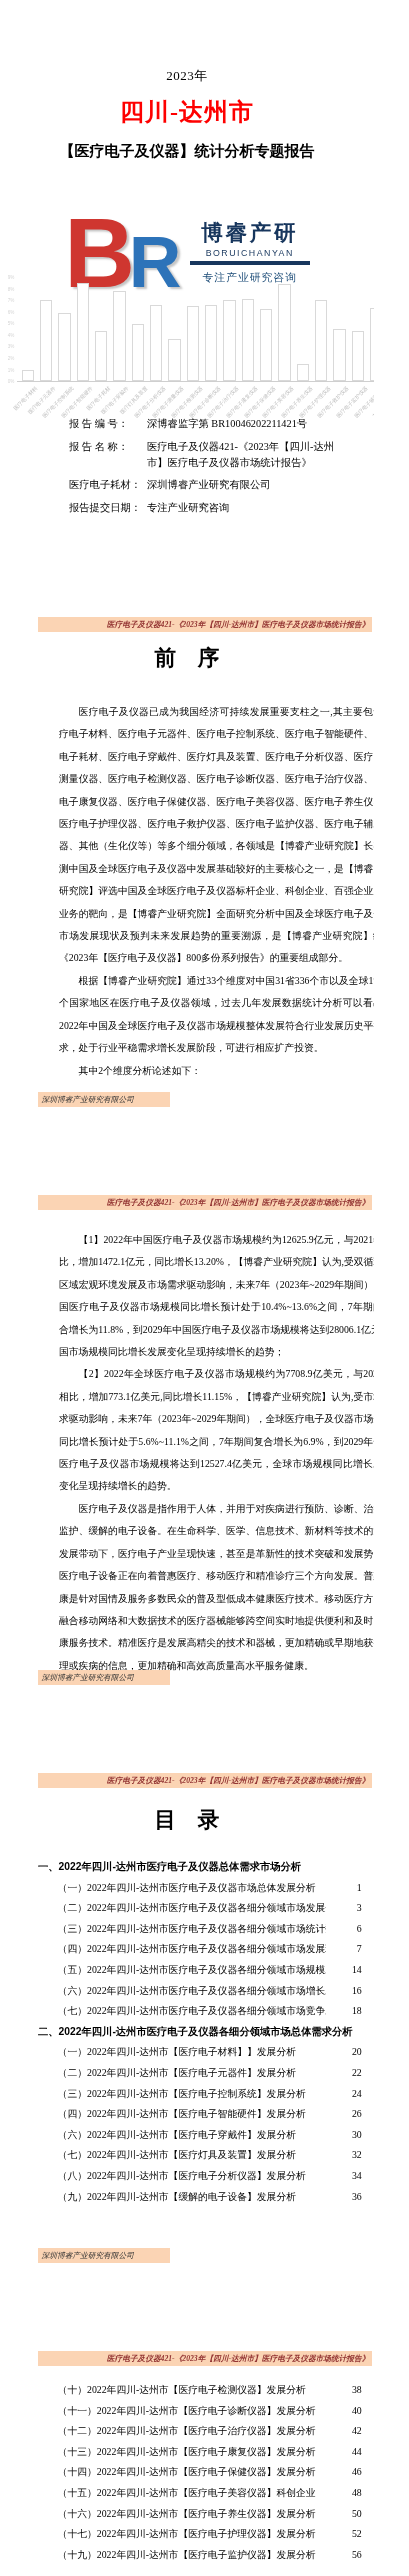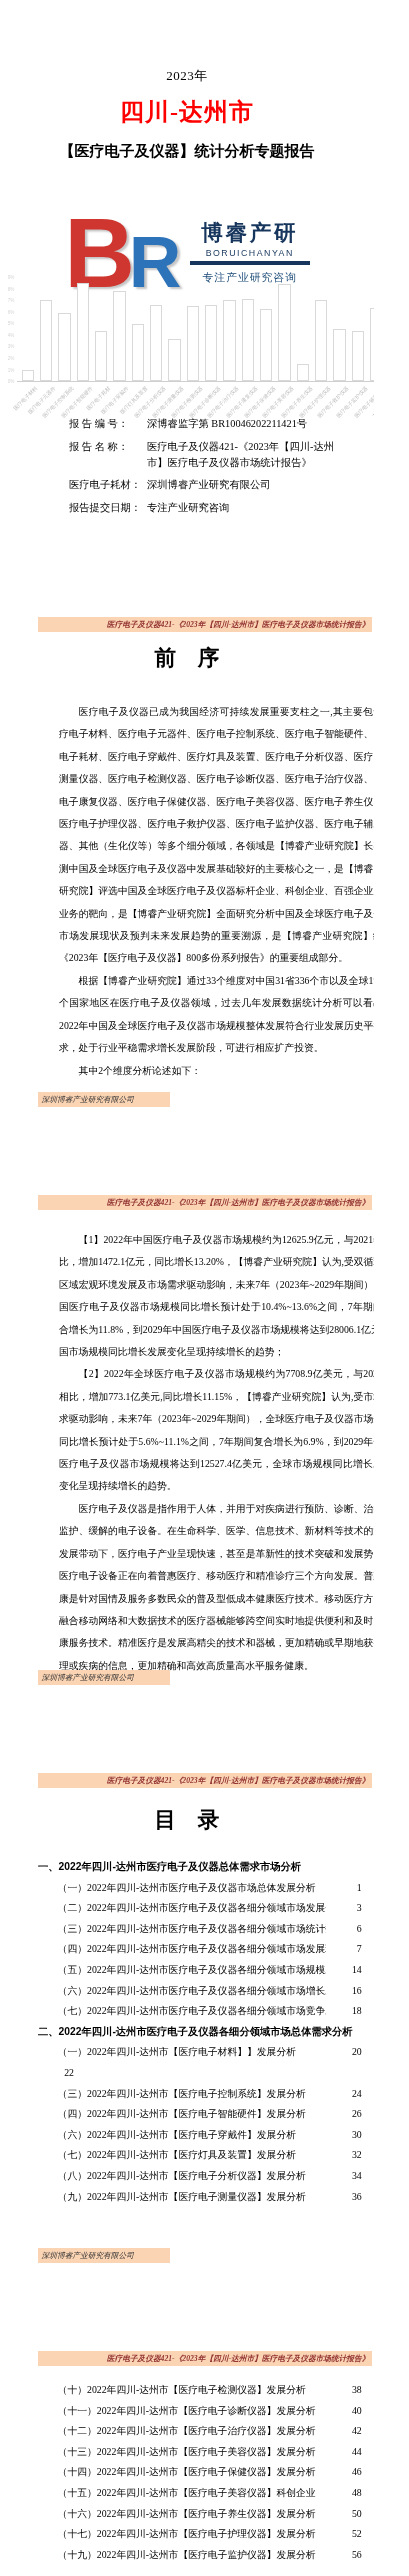--- a/index.html
+++ b/index.html
@@ -279,20 +279,21 @@
           <span class="p">18</span>
         </div>
         <div class="toc-h">
           <span class="t">二、2022年四川-达州市医疗电子及仪器各细分领域市场总体需求分析</span>
         </div>
         <div class="toc-item">
           <span class="t">（一）2022年四川-达州市【医疗电子材料】】发展分析</span>
           <span class="p">20</span>
         </div>
         <div class="toc-item">
+          <span class="t">（二）2022年四川-达州市【医疗电子元器件】发展分析</span>
           <span class="p">22</span>
         </div>
         <div class="toc-item">
           <span class="t">（三）2022年四川-达州市【医疗电子控制系统】发展分析</span>
           <span class="p">24</span>
         </div>
         <div class="toc-item">
           <span class="t">（四）2022年四川-达州市【医疗电子智能硬件】发展分析</span>
           <span class="p">26</span>
         </div>
@@ -302,21 +303,21 @@
         </div>
         <div class="toc-item">
           <span class="t">（七）2022年四川-达州市【医疗灯具及装置】发展分析</span>
           <span class="p">32</span>
         </div>
         <div class="toc-item">
           <span class="t">（八）2022年四川-达州市【医疗电子分析仪器】发展分析</span>
           <span class="p">34</span>
         </div>
         <div class="toc-item">
-          <span class="t">（九）2022年四川-达州市【医疗电子测量仪器】发展分析</span>
+          <span class="t">（九）2022年四川-达州市【缓解的电子设备】发展分析</span>
           <span class="p">36</span>
         </div>
       </div>
     <div class="band-f">深圳博睿产业研究有限公司</div>
   </div>
 
   <div class="sheet" id="sheet5">
     <div class="band-h">医疗电子及仪器421-《2023年【四川-达州市】医疗电子及仪器市场统计报告》</div>
     <div class="toc-wrap" id="toc-part-2">
         <div class="toc-item">
@@ -325,21 +326,21 @@
         </div>
         <div class="toc-item">
           <span class="t">（十一）2022年四川-达州市【医疗电子诊断仪器】发展分析</span>
           <span class="p">40</span>
         </div>
         <div class="toc-item">
           <span class="t">（十二）2022年四川-达州市【医疗电子治疗仪器】发展分析</span>
           <span class="p">42</span>
         </div>
         <div class="toc-item">
-          <span class="t">（十三）2022年四川-达州市【医疗电子美容仪器】发展分析</span>
+          <span class="t">（十三）2022年四川-达州市【医疗电子康复仪器】发展分析</span>
           <span class="p">44</span>
         </div>
         <div class="toc-item">
           <span class="t">（十四）2022年四川-达州市【医疗电子保健仪器】发展分析</span>
           <span class="p">46</span>
         </div>
         <div class="toc-item">
           <span class="t">（十五）2022年四川-达州市【医疗电子美容仪器】科创企业</span>
           <span class="p">48</span>
         </div>

